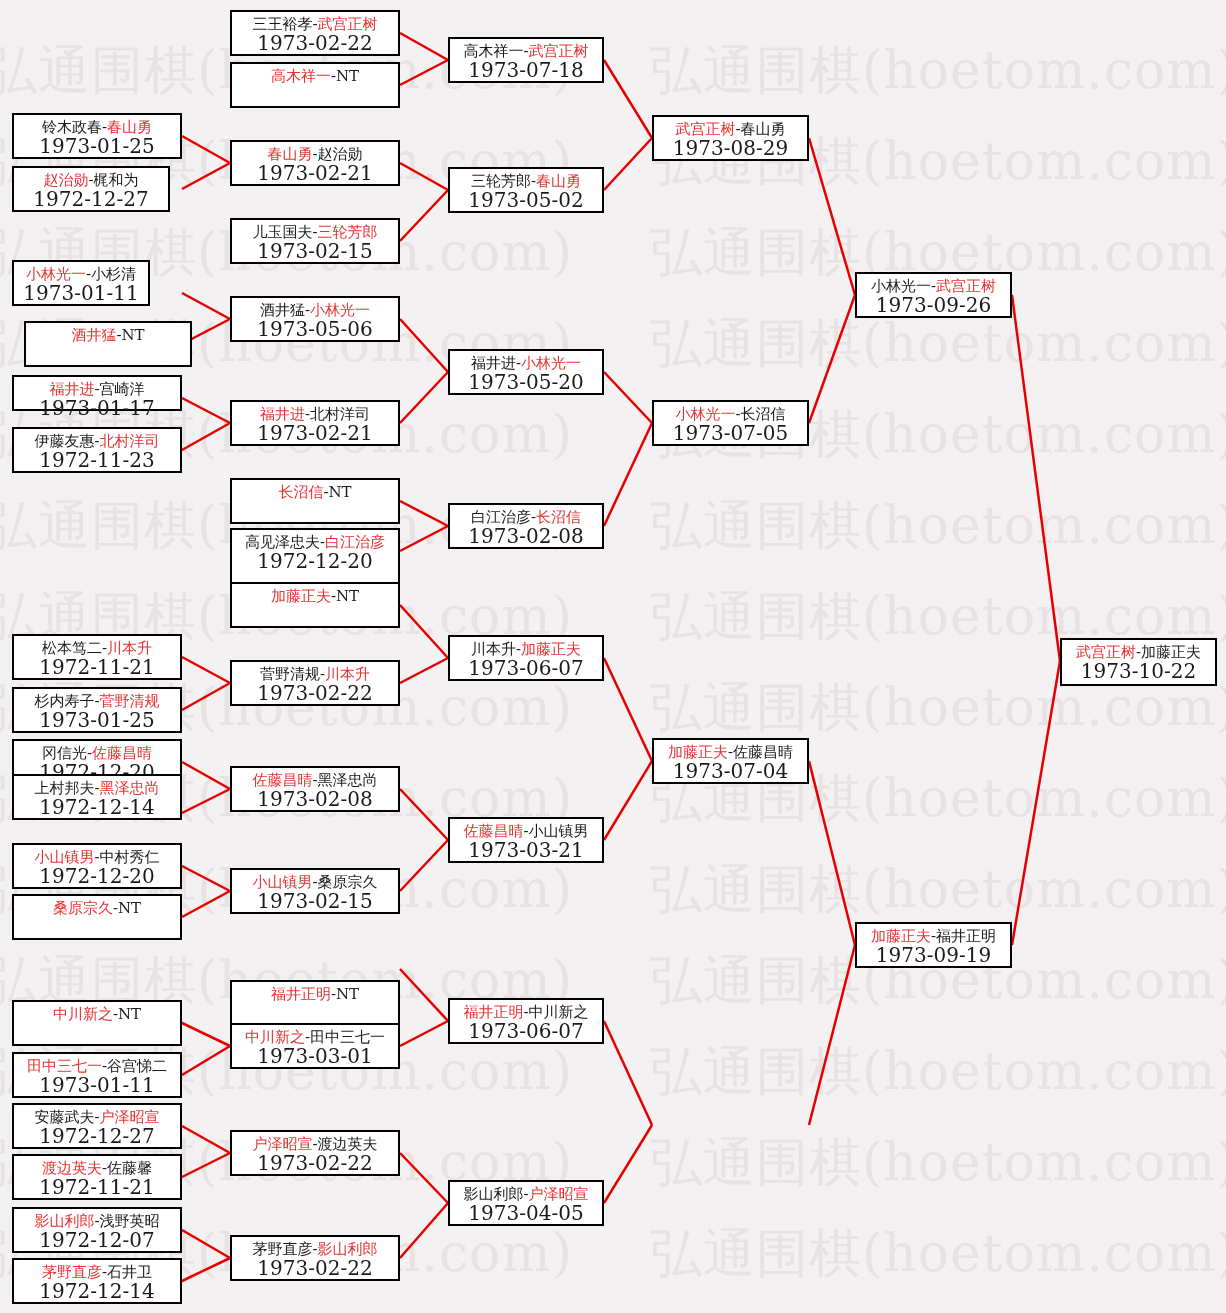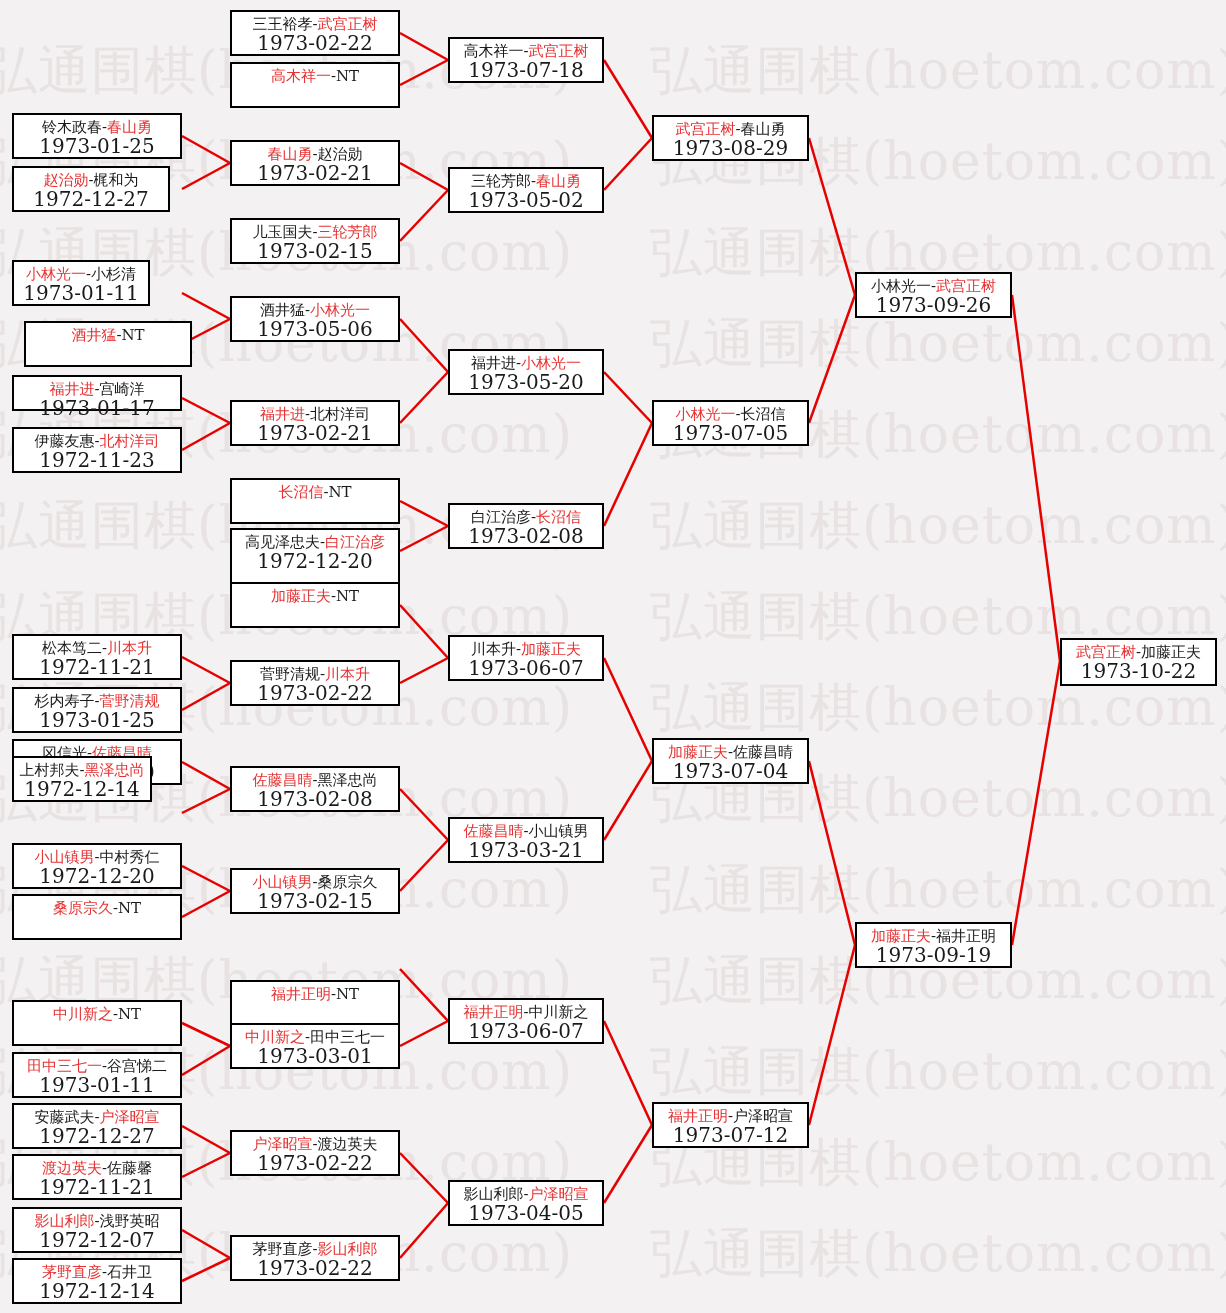--- a/index.html
+++ b/index.html
@@ -163,21 +163,21 @@
       <div class="date">1972-11-21</div>
     </div>
   <div class="box" id="b-r1-7" style="left:12px;top:687px;width:170px;height:46px">
       <div class="names"><span>杉内寿子-</span><span class="win">菅野清规</span></div>
       <div class="date">1973-01-25</div>
     </div>
   <div class="box" id="b-r1-8" style="left:12px;top:739px;width:170px;height:46px">
       <div class="names"><span>冈信光-</span><span class="win">佐藤昌晴</span></div>
       <div class="date">1972-12-20</div>
     </div>
-  <div class="box" id="b-r1-9" style="left:12px;top:756px;width:140px;height:46px">
+  <div class="box" id="b-r1-9" style="left:12px;top:774px;width:170px;height:46px">
       <div class="names"><span>上村邦夫-</span><span class="win">黑泽忠尚</span></div>
       <div class="date">1972-12-14</div>
     </div>
   <div class="box" id="b-r1-10" style="left:12px;top:843px;width:170px;height:46px">
       <div class="names"><span class="win">小山镇男</span><span>-中村秀仁</span></div>
       <div class="date">1972-12-20</div>
     </div>
   <div class="box" id="b-r1-11" style="left:12px;top:894px;width:170px;height:46px">
       <div class="names"><span class="win">桑原宗久</span><span>-NT</span></div>
     </div>
@@ -304,24 +304,20 @@
       <div class="date">1973-08-29</div>
     </div>
   <div class="box" id="b-r4-1" style="left:652px;top:400px;width:157px;height:46px">
       <div class="names"><span class="win">小林光一</span><span>-长沼信</span></div>
       <div class="date">1973-07-05</div>
     </div>
   <div class="box" id="b-r4-2" style="left:652px;top:738px;width:157px;height:46px">
       <div class="names"><span class="win">加藤正夫</span><span>-佐藤昌晴</span></div>
       <div class="date">1973-07-04</div>
     </div>
-  <div class="box" id="b-r4-3" style="left:652px;top:1102px;width:157px;height:46px">
-      <div class="names"><span class="win">福井正明</span><span>-户泽昭宣</span></div>
-      <div class="date">1973-07-12</div>
-    </div>
 
   <div class="box" id="b-r5-0" style="left:855px;top:272px;width:157px;height:46px">
       <div class="names"><span>小林光一-</span><span class="win">武宫正树</span></div>
       <div class="date">1973-09-26</div>
     </div>
   <div class="box" id="b-r5-1" style="left:855px;top:922px;width:157px;height:46px">
       <div class="names"><span class="win">加藤正夫</span><span>-福井正明</span></div>
       <div class="date">1973-09-19</div>
     </div>
 

